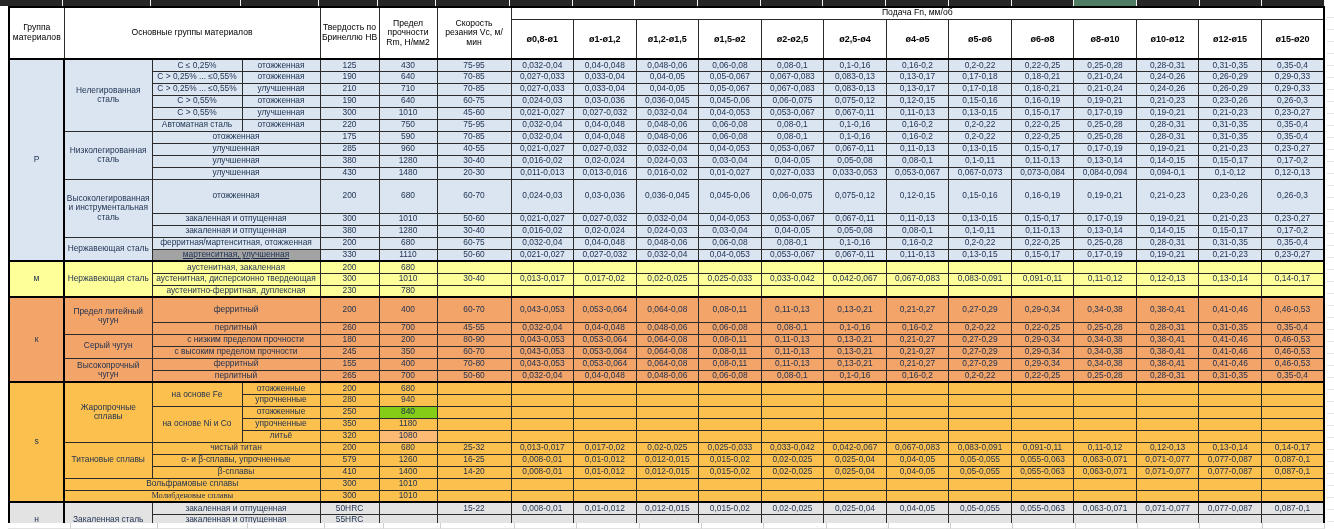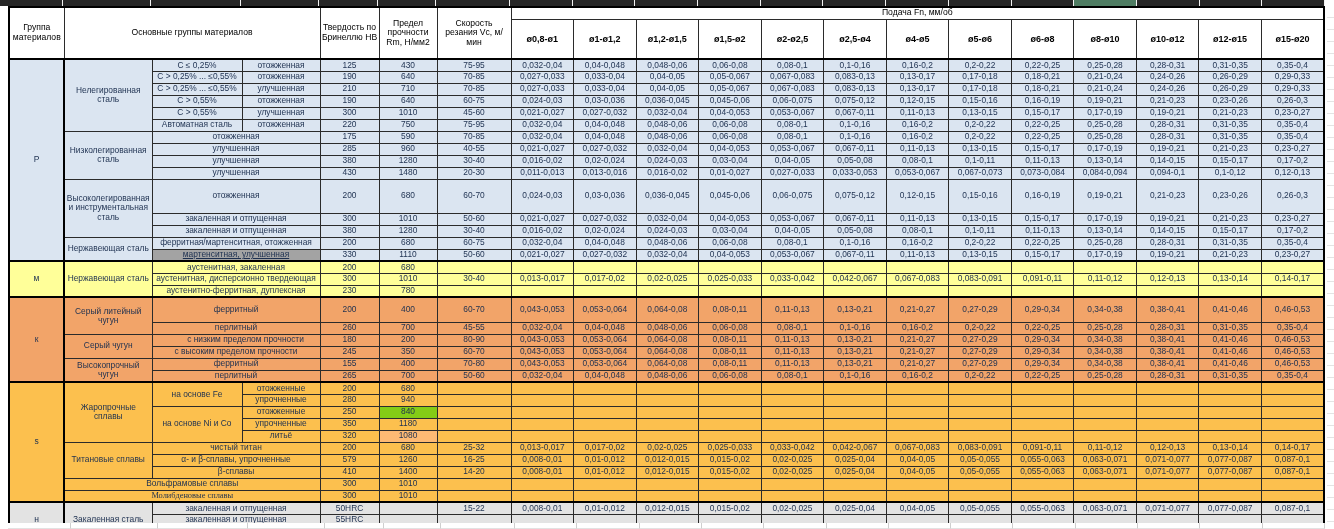--- a/index.html
+++ b/index.html
@@ -444,21 +444,21 @@
           <td class="cNum" style="background: rgb(255, 255, 153);"></td>
           <td class="cNum" style="background: rgb(255, 255, 153);"></td>
           <td class="cNum" style="background: rgb(255, 255, 153);"></td>
           <td class="cNum" style="background: rgb(255, 255, 153);"></td>
           <td class="cNum" style="background: rgb(255, 255, 153);"></td>
           <td class="cNum" style="background: rgb(255, 255, 153);"></td>
           <td class="cNum" style="background: rgb(255, 255, 153);"></td>
         </tr>
         <tr class="gtop h25">
           <td rowspan="6" class="cLetter" style="background: rgb(242, 164, 105);">к</td>
-          <td rowspan="2" class="cName" style="background: rgb(242, 164, 105);">Серый литейный чугун</td>
+          <td rowspan="2" class="cName" style="background: rgb(242, 164, 105);">Предел литейный чугун</td>
           <td colspan="2" class="cState" style="background: rgb(242, 164, 105);">ферритный</td>
           <td class="cNum" style="background: rgb(242, 164, 105);">200</td>
           <td class="cNum" style="background: rgb(242, 164, 105);">400</td>
           <td class="cNum" style="background: rgb(242, 164, 105);">60-70</td>
           <td class="cNum" style="background: rgb(242, 164, 105);">0,043-0,053</td>
           <td class="cNum" style="background: rgb(242, 164, 105);">0,053-0,064</td>
           <td class="cNum" style="background: rgb(242, 164, 105);">0,064-0,08</td>
           <td class="cNum" style="background: rgb(242, 164, 105);">0,08-0,11</td>
           <td class="cNum" style="background: rgb(242, 164, 105);">0,11-0,13</td>
           <td class="cNum" style="background: rgb(242, 164, 105);">0,13-0,21</td>

